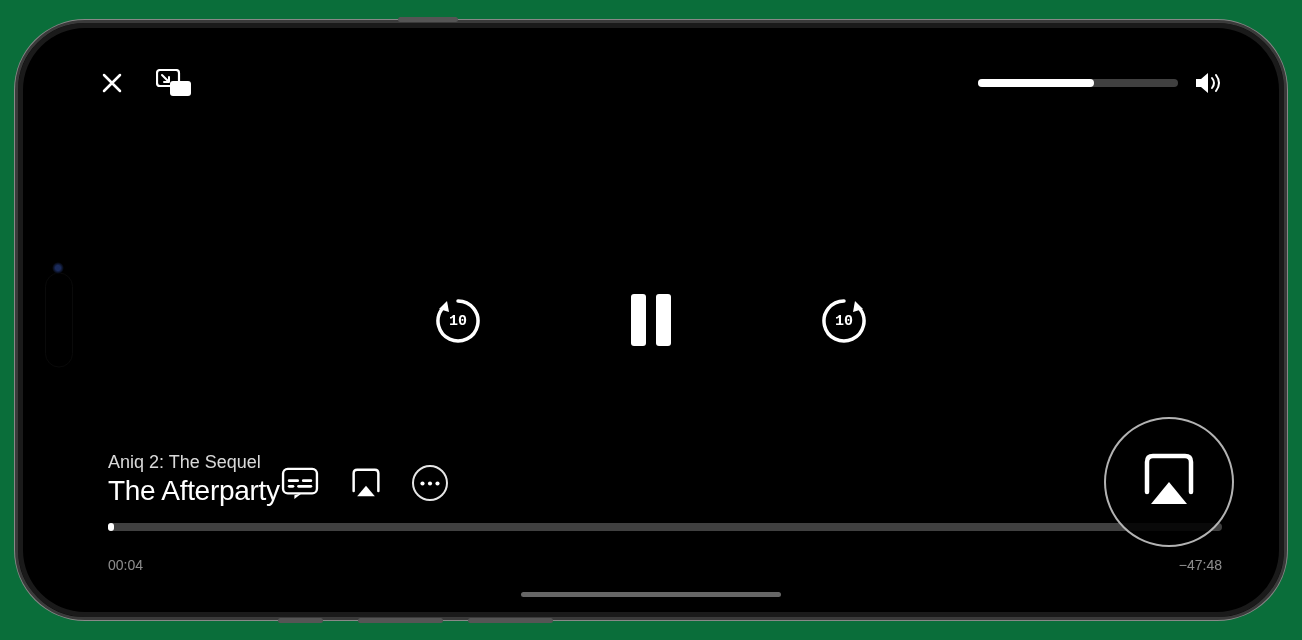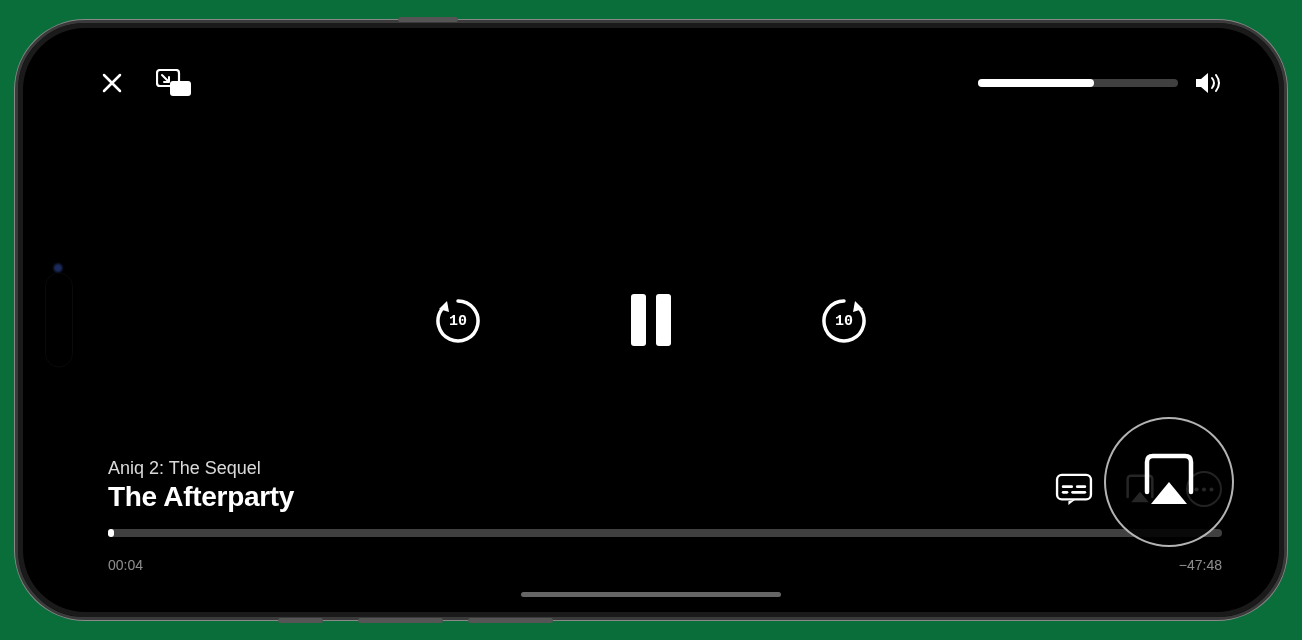--- a/index.html
+++ b/index.html
@@ -166,35 +166,35 @@
     }
     .bottom-area {
       position: absolute;
       bottom: 32px;
       left: 78px;
       right: 50px;
     }
     .title-row {
       display: flex;
       align-items: flex-end;
-      justify-content: space-between;
+      justify-content: flex-start;
       margin-bottom: 16px;
     }
     .titles {
       color: #fff;
     }
     .subtitle {
       font-size: 18px;
       font-weight: 400;
       color: rgba(255,255,255,0.85);
       margin-bottom: 2px;
     }
     .main-title {
       font-size: 28px;
-      font-weight: 700;
+      font-weight: 400;
       letter-spacing: -0.3px;
     }
     .right-controls {
       display: flex;
       align-items: center;
       gap: 26px;
       margin-bottom: 4px;
     }
     .ctrl-btn {
       width: 40px;
@@ -227,21 +227,21 @@
       left: 0;
       top: 0;
       bottom: 0;
       width: 0.5%;
       background: #fff;
       border-radius: 4px;
     }
     .time-row {
       display: flex;
       justify-content: space-between;
-      margin-top: 20px;
+      margin-top: 26px;
       font-size: 14px;
       color: rgba(255,255,255,0.55);
     }
     .home-indicator {
       position: absolute;
       bottom: 8px;
       left: 50%;
       transform: translateX(-50%);
       width: 260px;
       height: 5px;

